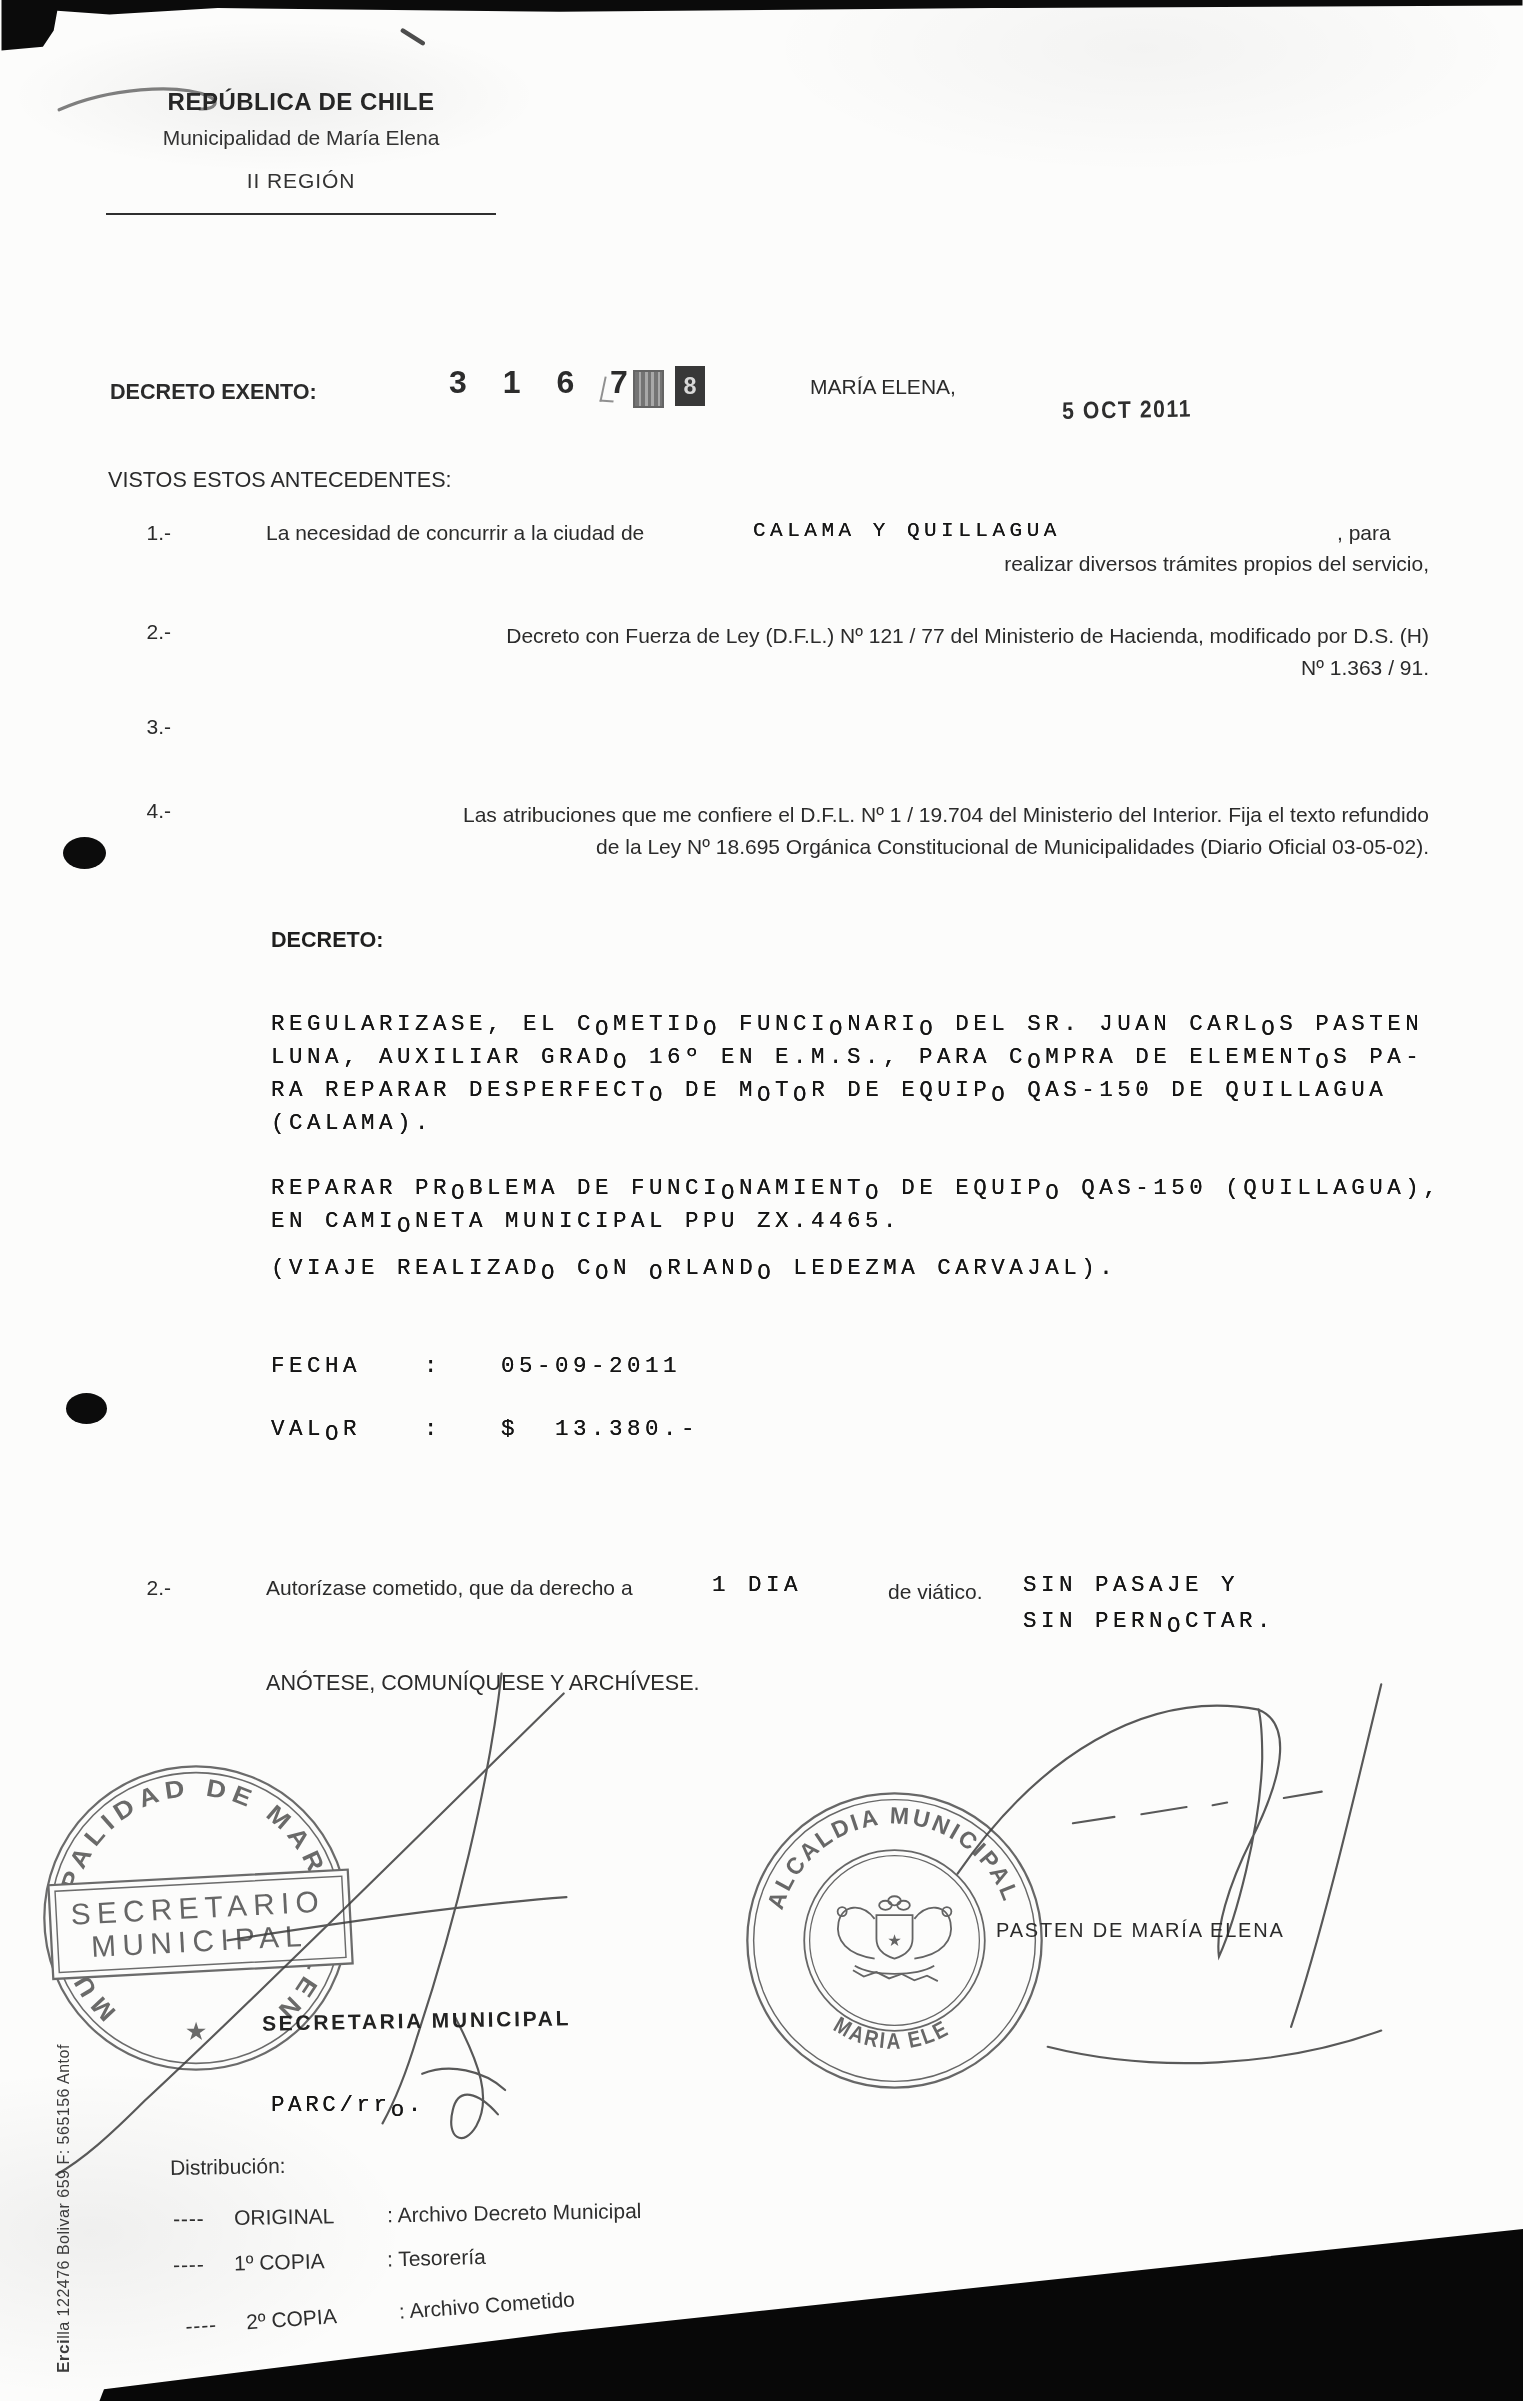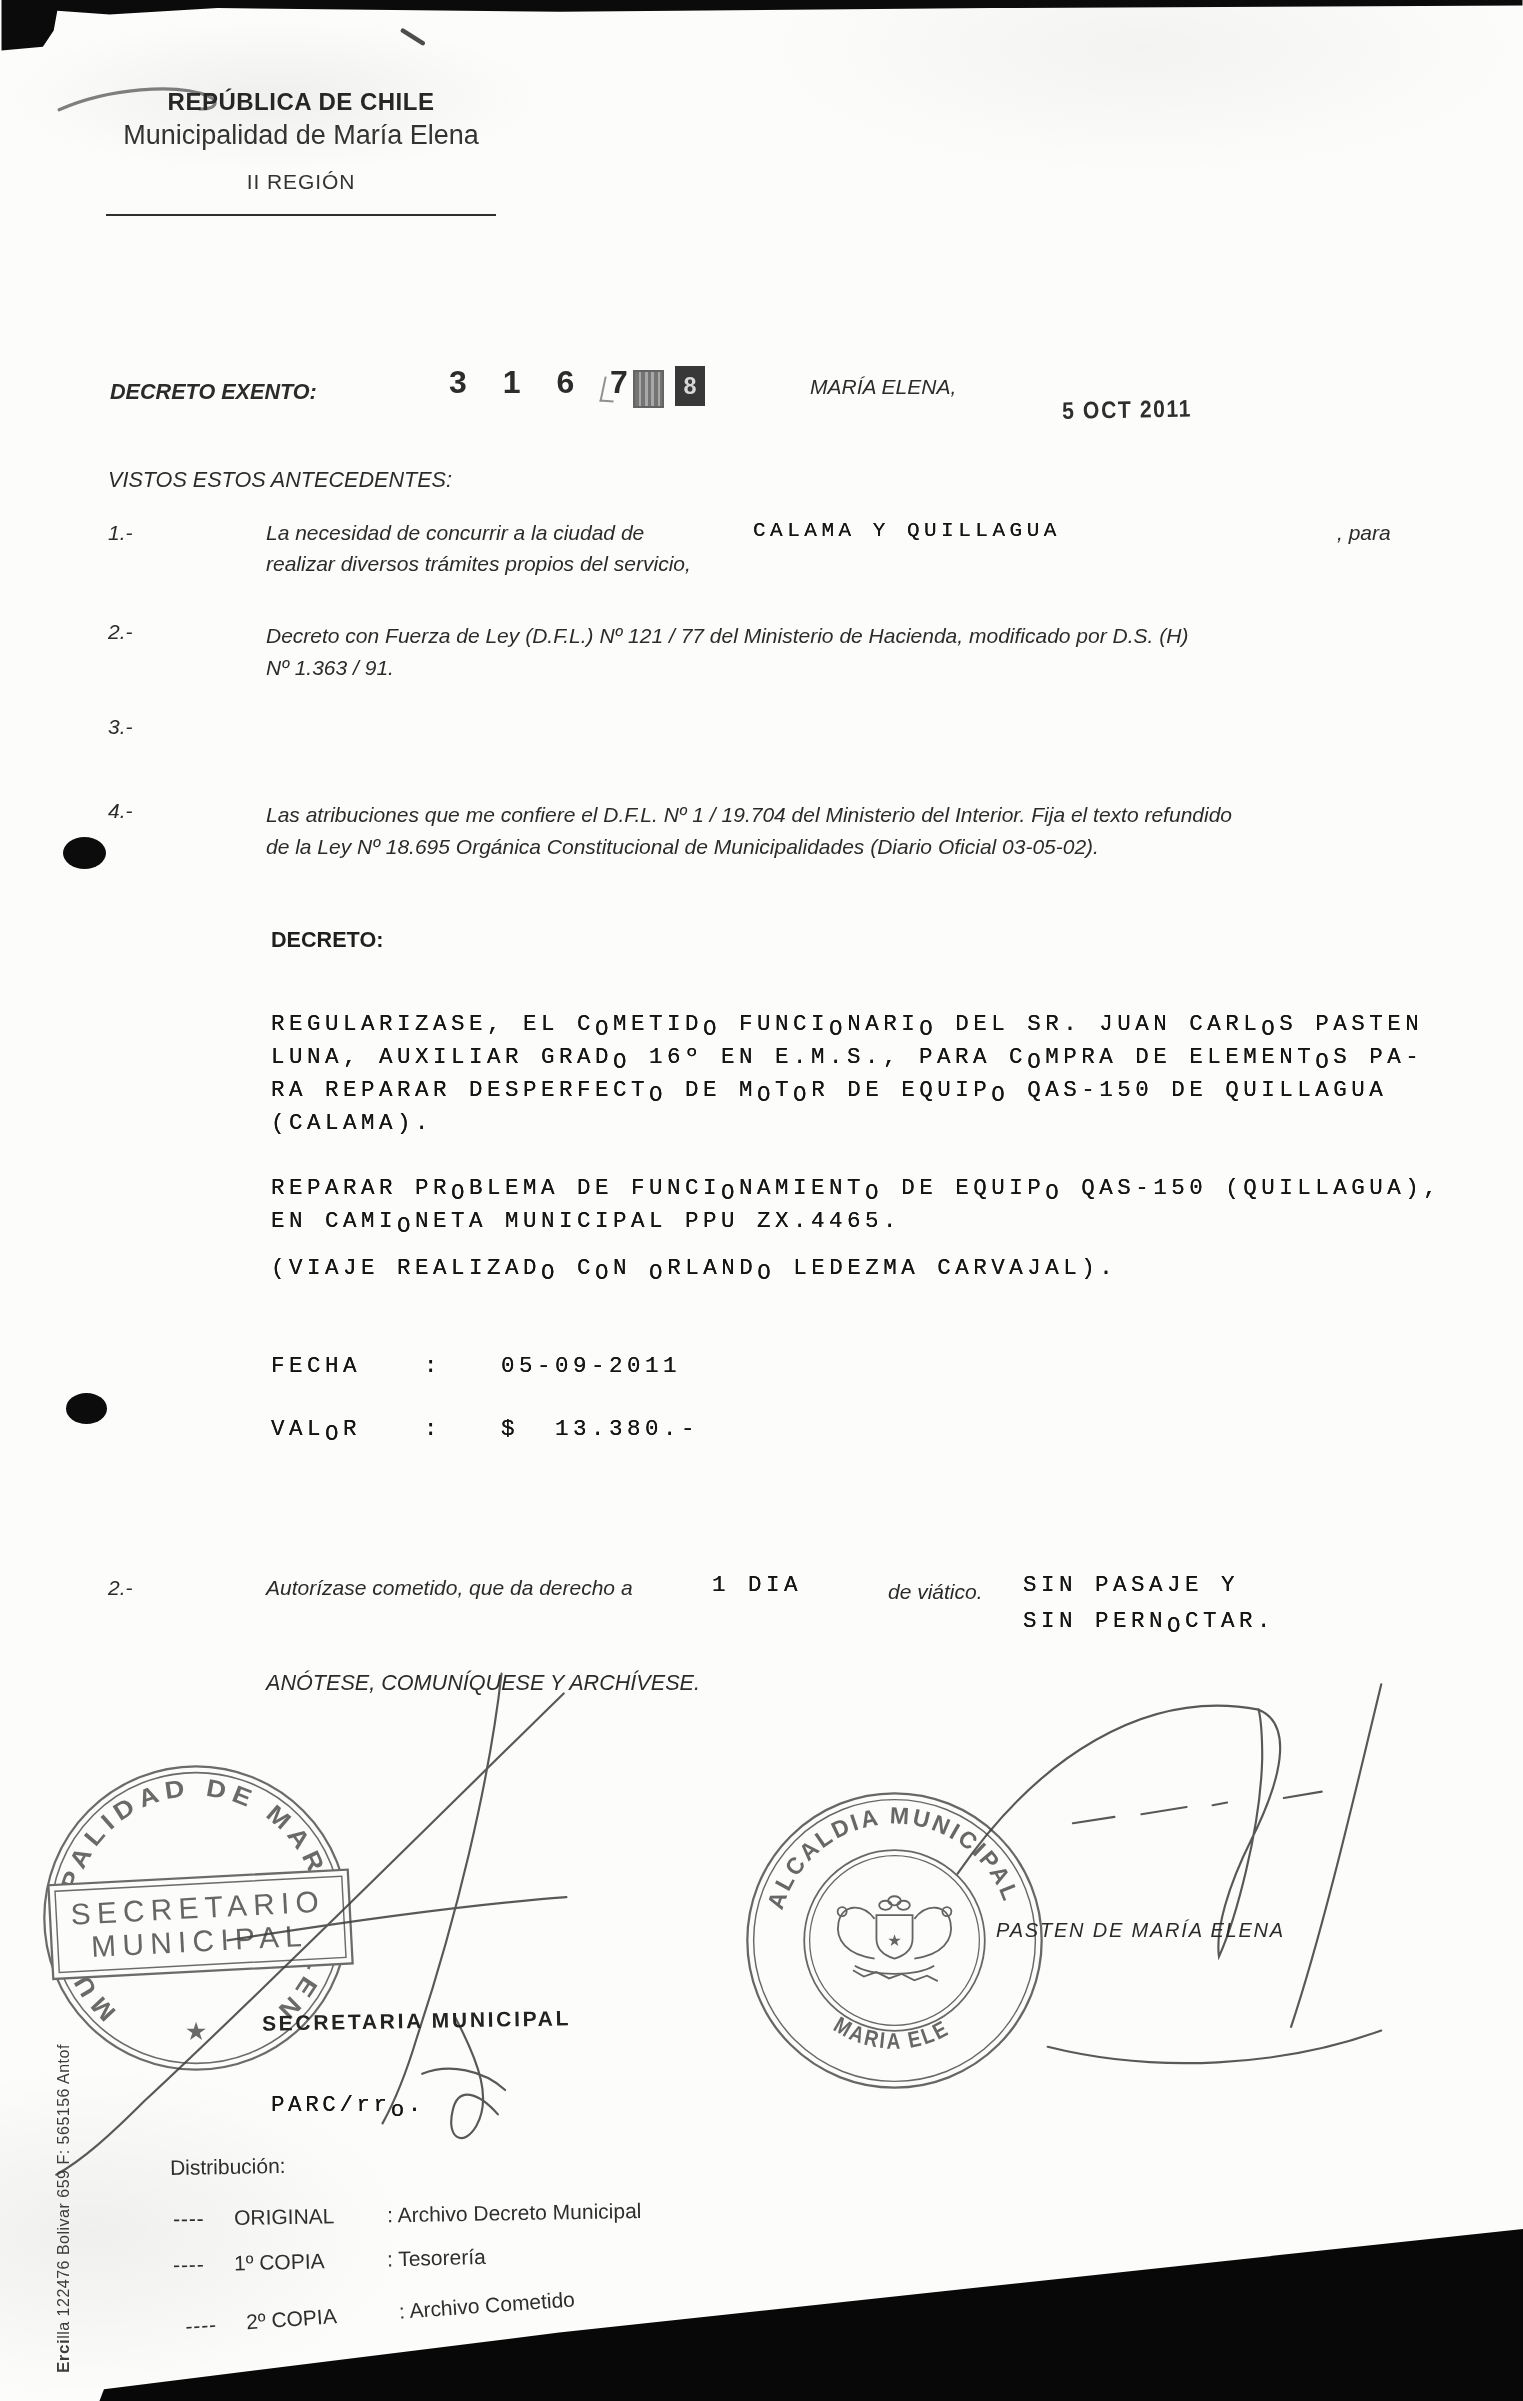--- a/index.html
+++ b/index.html
@@ -8,29 +8,29 @@
     position:relative; width:1524px; height:2401px; margin:0 auto; overflow:hidden;
     background:
       radial-gradient(379px 108px at 18% 4%, rgba(0,0,0,.05), transparent 70%),
       radial-gradient(541px 180px at 75% 2%, rgba(0,0,0,.035), transparent 70%),
       radial-gradient(451px 234px at 6% 93%, rgba(0,0,0,.05), transparent 70%),
       #fcfcfb;
     color:#222;
   }
   .abs{ position:absolute; }
   
-  .frm{ font-family:"Liberation Sans", sans-serif; font-style:italic; font-size:21px; color:#2b2b2b; }
+  .frm{ font-family:"Liberation Sans", sans-serif; font-size:21px; color:#2b2b2b;text-align:right; }
   .frm-b{ font-weight:bold; }
   
   .tw{ font-family:Liberation Mono, monospace; font-size:22.5px; color:#151515;
        letter-spacing:4.5px; white-space:pre; text-shadow:0 0 0.5px #222; }
   .tw .dO{ position:relative; top:.2em; }
   .header{ text-align:center; border-bottom:2.7px solid #2f2f2f; padding-bottom:20px; }
   .header .h1{ font-weight:bold; font-size:24px; letter-spacing:0.5px; color:#262626; }
-  .header .h2{ font-size:27px; margin-top:4px; color:#333; }
+  .header .h2{ font-size:21px; margin-top:10px; color:#333; }
   .header .h3{ font-size:21px; margin-top:19px; letter-spacing:0.9px; color:#333; }
   .decnum{ font-weight:bold; font-size:32px; letter-spacing:13.5px; color:#2c2c2c; }
   .datestamp{ font-weight:bold; font-size:24px; letter-spacing:1.8px; color:#2e2e2e;
               transform:scaleX(.88) rotate(-1deg); transform-origin:left top; }
   .item-num{ width:63px; }
   .item-text{ width:1163px; line-height:32px; }
   .sec-title{ font-weight:bold; font-size:21.6px; font-style:normal; color:#1f1f1f; }
   .twblock{ line-height:33px; }
   .dot{ background:#0c0c0c; border-radius:50%; }
   .dist{ font-size:21px; color:#2e2e2e; }

